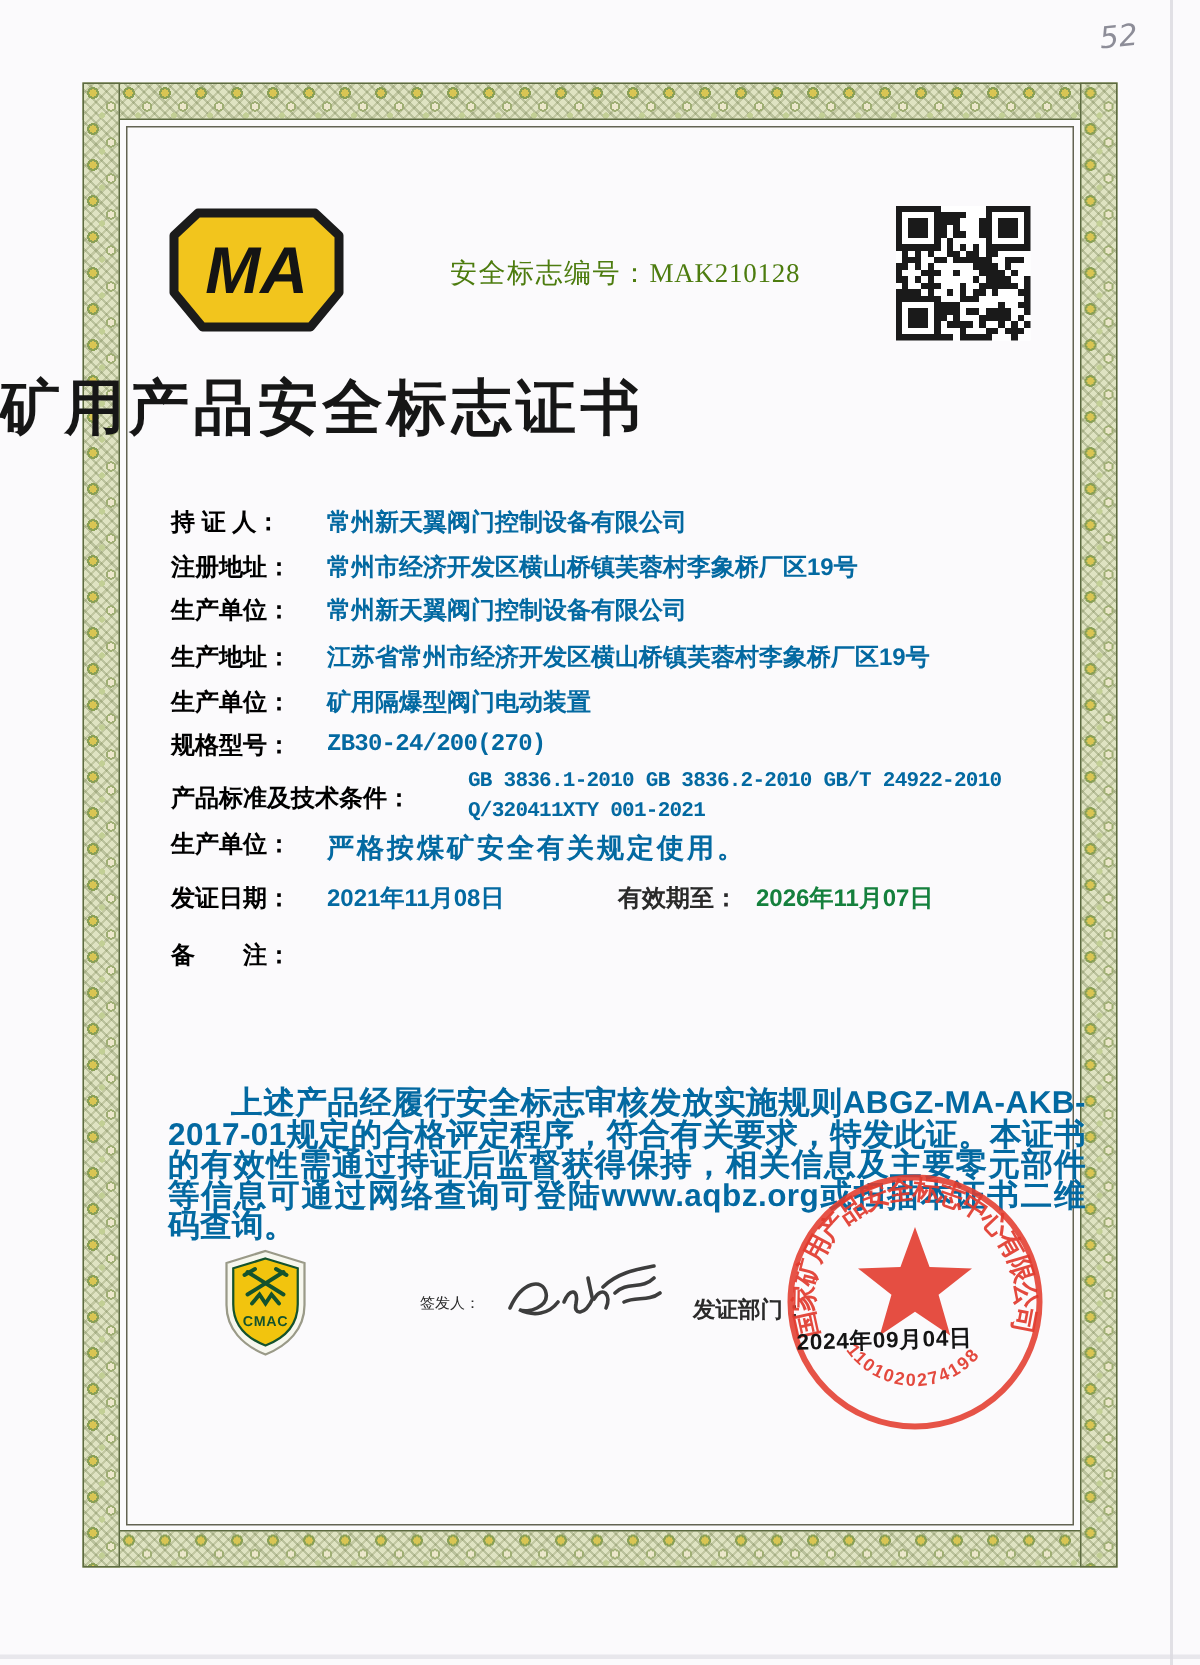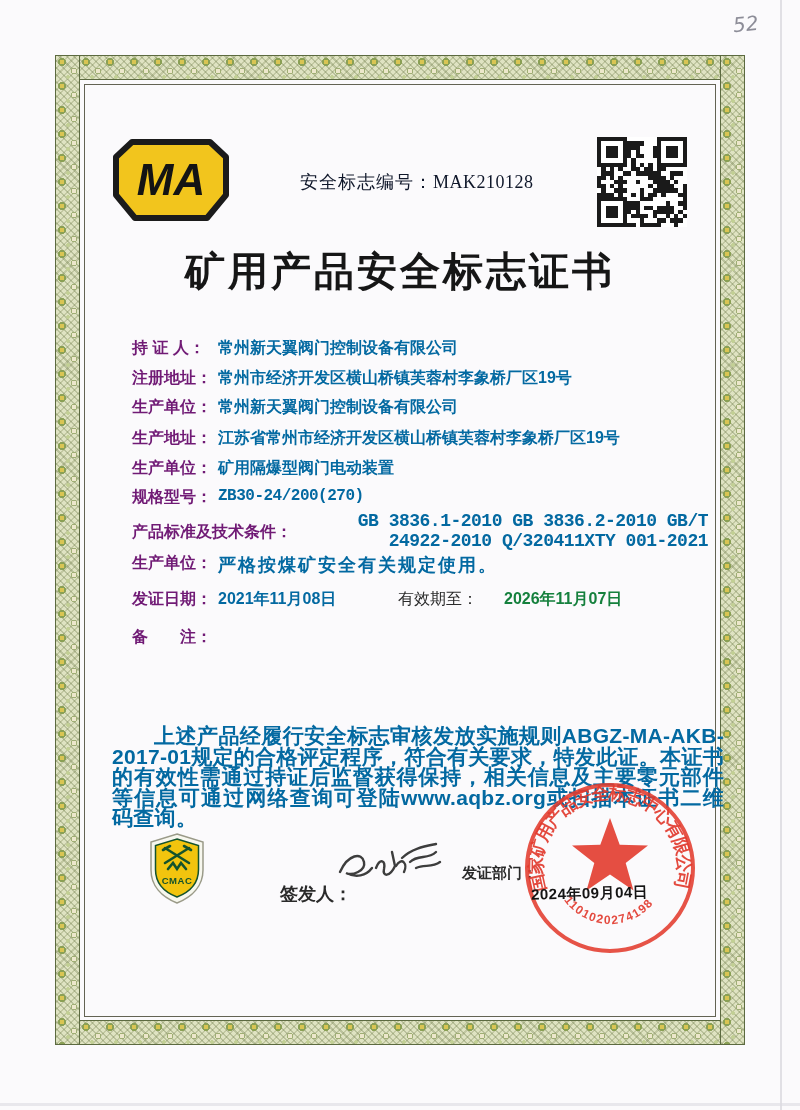--- a/index.html
+++ b/index.html
@@ -39,56 +39,56 @@
   .band-left  {left:55px;top:55px;   width:25px; height:990px;}
   .band-right {left:720px;top:55px;  width:25px; height:990px;}
   .inner-line{
     left:84px;top:84px;width:632px;height:933px;
     border:1.5px solid #636353;box-sizing:border-box;
   }
 
   
   .ma-logo{left:112px;top:138px;}
   .cert-no-line{left:300px;top:170px;font-family:"Liberation Serif","DejaVu Serif",serif;
-    font-size:18px;color:#0f172a;letter-spacing:1px;}
+    font-size:18px;color:#4d7c0f;letter-spacing:1px;}
   .cert-no-line .num{letter-spacing:.5px;}
   .qr{left:597px;top:137px;}
 
   .title{
-    left:0;top:244px;width:800px;text-align:center;
+    left:0;top:244px;width:800px;text-align:left;
     font-size:40px;font-weight:bold;color:#161616;letter-spacing:3px;
   }
 
   
   .row{position:absolute;left:0;top:0;width:800px;font-size:16px;}
-  .row .lab{position:absolute;left:132px;font-weight:bold;color:#701a75;white-space:pre;}
+  .row .lab{position:absolute;left:114px;font-weight:bold;color:#000000;white-space:pre;}
   .row .val{position:absolute;left:218px;font-weight:bold;color:#0369a1;}
   .r1{top:338px}.r2{top:368px}.r3{top:397px}.r4{top:428px}.r5{top:458px}
   .r6{top:487px}
   .r7{top:511px}
   .r7 .lab{top:11px;}
-  .r7 .val{left:312px;width:396px;line-height:20px;font-size:18px;font-family:"Liberation Mono","DejaVu Sans Mono",monospace;font-weight:bold;letter-spacing:-.5px;text-align:right;}
+  .r7 .val{left:312px;width:396px;line-height:20px;font-size:14px;font-family:"Liberation Mono","DejaVu Sans Mono",monospace;font-weight:bold;letter-spacing:-.5px;}
   .r6 .val{font-family:"Liberation Mono","DejaVu Sans Mono",monospace;letter-spacing:-.5px;}
   .r8{top:553px}
   .r8 .val{font-size:18px;letter-spacing:2px;}
   .r9{top:589px}
-  .r9 .lab2{position:absolute;left:398px;font-weight:normal;color:#2a2a2a;}
+  .r9 .lab2{position:absolute;left:412px;font-weight:bold;color:#2a2a2a;}
   .r9 .val2{position:absolute;left:504px;font-weight:bold;color:#15803d;}
   .r10{top:627px}
 
   
   .statement{
     left:112px;top:726px;width:612px;
     font-size:21px;font-weight:bold;line-height:20.5px;color:#0369a1;
     text-align:justify;text-indent:2em;letter-spacing:.3px;
   }
 
   
   .cmac-badge{left:148px;top:833px;text-align:right;}
-  .signer-label{left:280px;top:882px;font-size:18px;font-weight:bold;color:#2a2a2a;}
+  .signer-label{left:280px;top:862px;font-size:10px;font-weight:normal;color:#2a2a2a;}
   .signature{left:332px;top:838px;}
   .dept-label{left:462px;top:864px;font-size:15px;font-weight:bold;color:#2a2a2a;}
 
   .stamp{left:518px;top:780px;}
   .stamp-date{
     left:531px;top:884px;width:140px;
     font-size:15px;font-weight:bold;color:#141414;transform:rotate(-1.5deg);
     letter-spacing:.5px;
   }
 </style>

